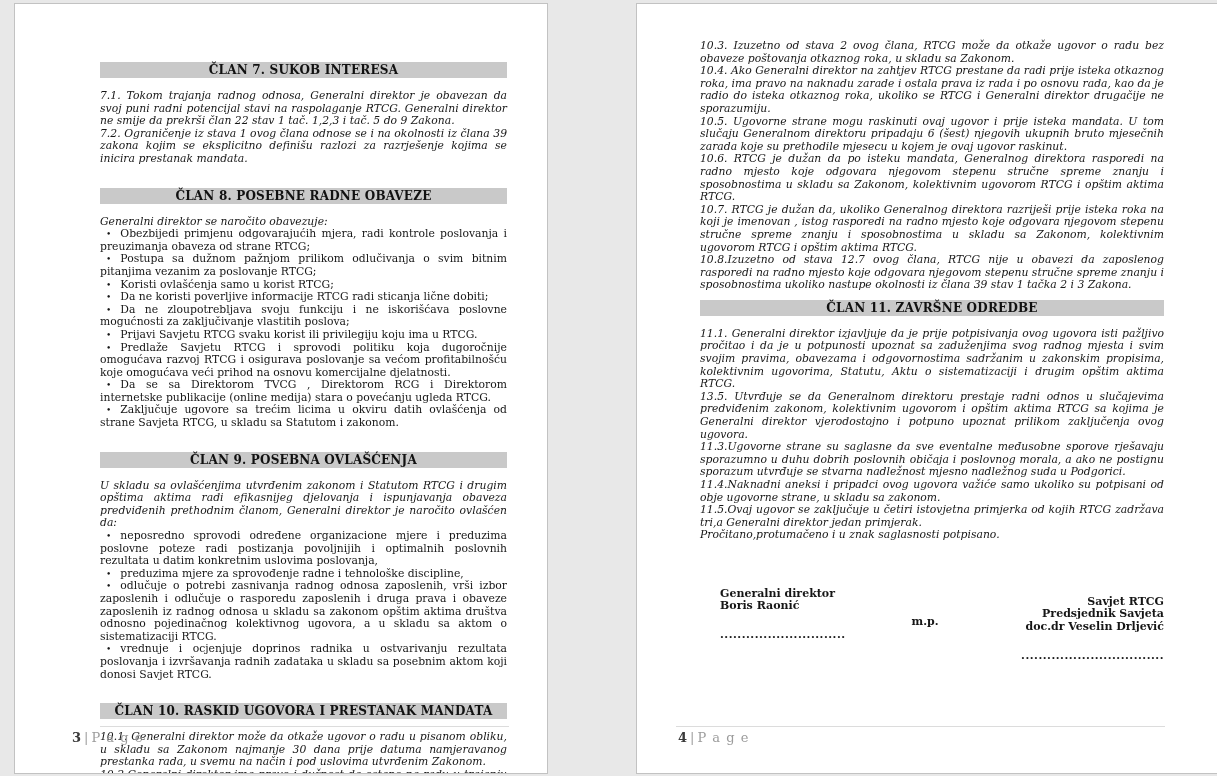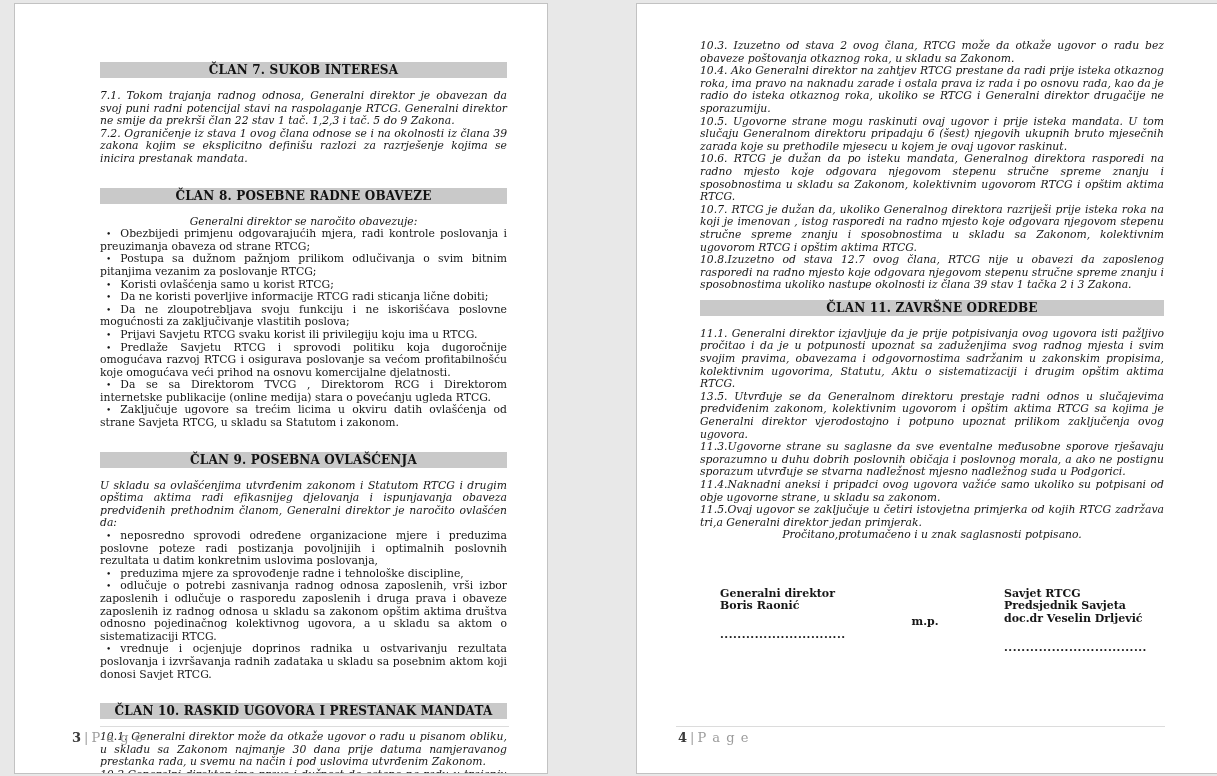--- a/index.html
+++ b/index.html
@@ -25,21 +25,21 @@
   #contentLeft  { padding: 58px 40px 0 85px; }
   #contentRight { padding: 36px 71px 0 63px; }
 
   .para, .plain {
     font-size: 10.8px;
     line-height: 12.6px;
     margin: 0;
     font-style: italic;
   }
   .para  { text-align: justify; }
-  .plain { text-align: center; }
+  .plain { text-align: left; }
   .b {
     font-size: 10.8px;
     line-height: 12.6px;
     text-align: justify;
     text-indent: 6px;
     margin: 0;
   }
   .b .bullet-glyph { font-size: 9px; padding-right: 9px; }
   .heading {
     background: #c9c9c9;
@@ -50,21 +50,21 @@
     padding: 1px 2px;
     letter-spacing: 0.2px;
     color: #111;
   }
   .gap { width: 100%; }
 
   
   .sig { position: relative; height: 80px; font-weight: bold; font-size: 11px; line-height: 12.5px; }
   .sig-left   { position: absolute; left: 20px; top: 0; text-align: left; }
   .sig-center { position: absolute; left: 190px; top: 28px; width: 70px; text-align: center; }
-  .sig-right  { position: absolute; right: 0; top: 0; width: 160px; text-align: left; }
+  .sig-right  { position: absolute; right: 0; top: 8px; width: 160px; text-align: right; }
   .sig-dots-left  { margin-top: 16px; font-weight: bold; letter-spacing: 0.5px; }
   .sig-dots-right { margin-top: 17px; font-weight: bold; letter-spacing: 0.5px; }
 
   
   .footer-line {
     position: absolute;
     top: 722px;
     border-top: 1px solid #dcdcdc;
   }
   #pageLeft  .footer-line { left: 85px; right: 38px; }

